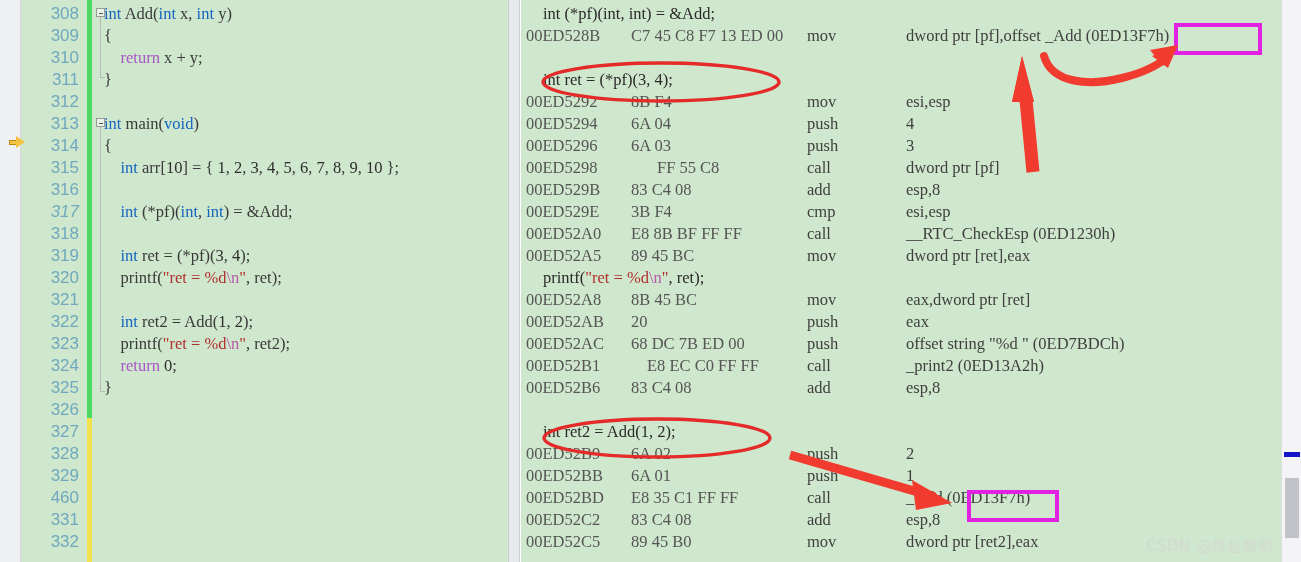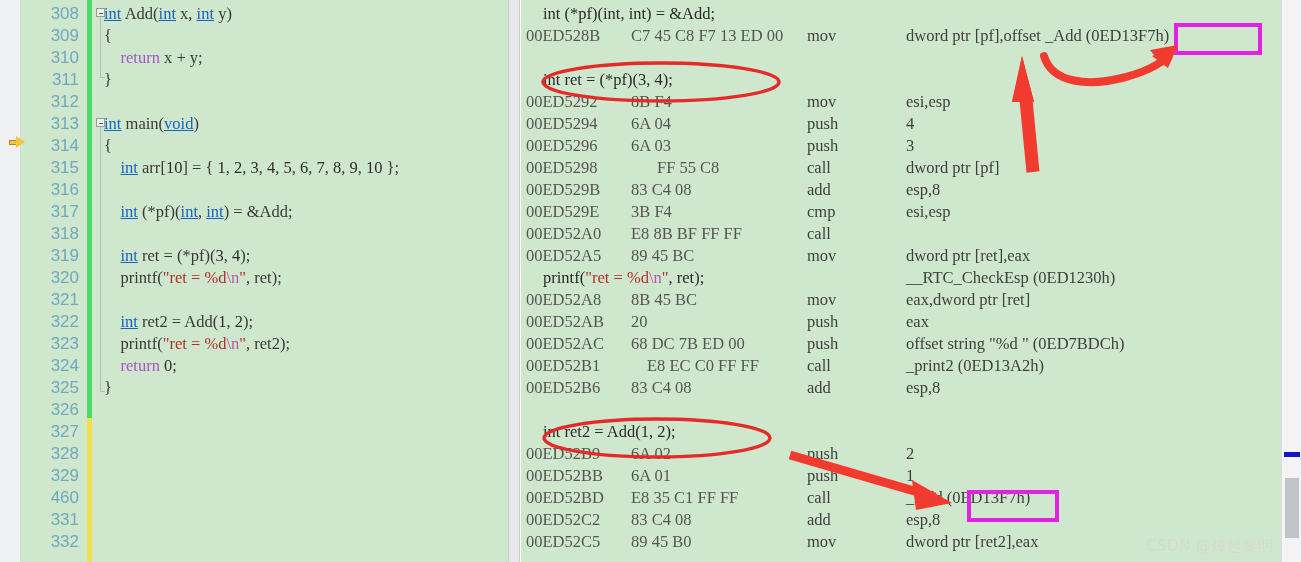--- a/index.html
+++ b/index.html
@@ -79,21 +79,21 @@
   }
 
   .code-line{
     position:absolute;left:96px;
     font-family:"Liberation Serif", serif;
     font-size:16.5px;
     line-height:22px;
     white-space:pre;
     color:#1f1f1f;
   }
-  .kw{color:#1564c0;text-decoration:underline;}
+  .kw{color:#1564c0;}
   .ret{color:#a855c7;}
   .id{color:#3a3a3a;}
   .num{color:#2d2d2d;}
   .str{color:#b03030;}
   .esc{color:#b65aa8;}
   .pun{color:#3a3a3a;}
 
   
   .divider{
     position:absolute;left:508px;top:0;width:12px;height:562px;
@@ -169,21 +169,21 @@
     <div class="gutter" id="gutter">
         <div class="ln" style="top: 3px;">308</div>
         <div class="ln" style="top: 25px;">309</div>
         <div class="ln" style="top: 47px;">310</div>
         <div class="ln" style="top: 69px;">311</div>
         <div class="ln" style="top: 91px;">312</div>
         <div class="ln" style="top: 113px;">313</div>
         <div class="ln" style="top: 135px;">314</div>
         <div class="ln" style="top: 157px;">315</div>
         <div class="ln" style="top: 179px;">316</div>
-        <div class="ln" style="top: 201px;">317</div>
+        <div class="ln" style="top: 201px; font-style: italic;">317</div>
         <div class="ln" style="top: 223px;">318</div>
         <div class="ln" style="top: 245px;">319</div>
         <div class="ln" style="top: 267px;">320</div>
         <div class="ln" style="top: 289px;">321</div>
         <div class="ln" style="top: 311px;">322</div>
         <div class="ln" style="top: 333px;">323</div>
         <div class="ln" style="top: 355px;">324</div>
         <div class="ln" style="top: 377px;">325</div>
         <div class="ln" style="top: 399px;">326</div>
         <div class="ln" style="top: 421px;">327</div>
@@ -259,21 +259,21 @@
         <div class="d-line d-bytes" style="top: 179px;">83 C4 08</div>
         <div class="d-line d-mn" style="top: 179px;">add</div>
         <div class="d-line d-op" style="top: 179px;">esp,8</div>
         <div class="d-line d-addr" style="top: 201px;">00ED529E</div>
         <div class="d-line d-bytes" style="top: 201px;">3B F4</div>
         <div class="d-line d-mn" style="top: 201px;">cmp</div>
         <div class="d-line d-op" style="top: 201px;">esi,esp</div>
         <div class="d-line d-addr" style="top: 223px;">00ED52A0</div>
         <div class="d-line d-bytes" style="top: 223px;">E8 8B BF FF FF</div>
         <div class="d-line d-mn" style="top: 223px;">call</div>
-        <div class="d-line d-op" style="top: 223px; margin-top: 44px;">__RTC_CheckEsp (0ED1230h)</div>
+        <div class="d-line d-op" style="top: 223px;">__RTC_CheckEsp (0ED1230h)</div>
         <div class="d-line d-addr" style="top: 245px;">00ED52A5</div>
         <div class="d-line d-bytes" style="top: 245px;">89 45 BC</div>
         <div class="d-line d-mn" style="top: 245px;">mov</div>
         <div class="d-line d-op" style="top: 245px;">dword ptr [ret],eax</div>
         <div class="d-line d-src" style="top: 267px;">printf(<span class="str">"</span><span class="str">r</span><span class="str">e</span><span class="str">t</span><span class="str"> </span><span class="str">=</span><span class="str"> </span><span class="str">%</span><span class="str">d</span><span class="esc">\n</span><span class="str">"</span>, ret);</div>
         <div class="d-line d-addr" style="top: 289px;">00ED52A8</div>
         <div class="d-line d-bytes" style="top: 289px;">8B 45 BC</div>
         <div class="d-line d-mn" style="top: 289px;">mov</div>
         <div class="d-line d-op" style="top: 289px;">eax,dword ptr [ret]</div>
         <div class="d-line d-addr" style="top: 311px;">00ED52AB</div>

